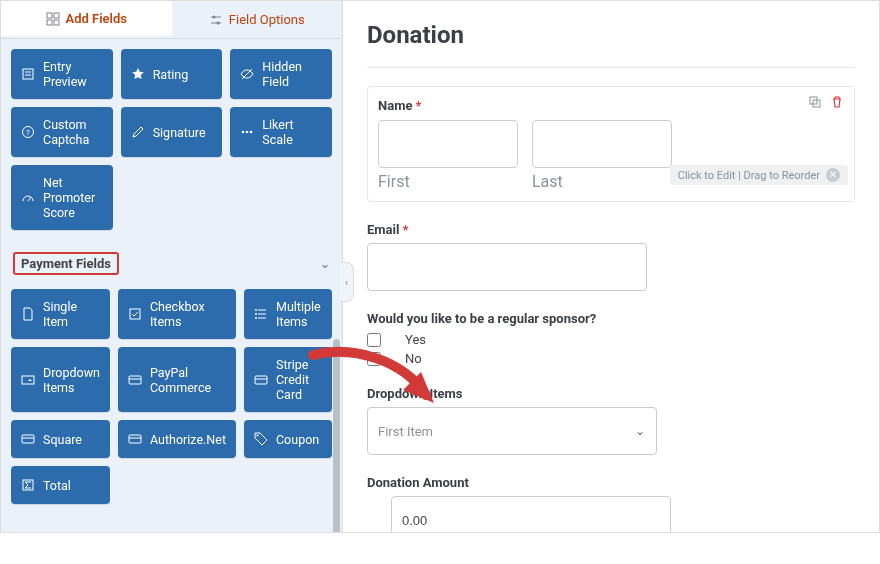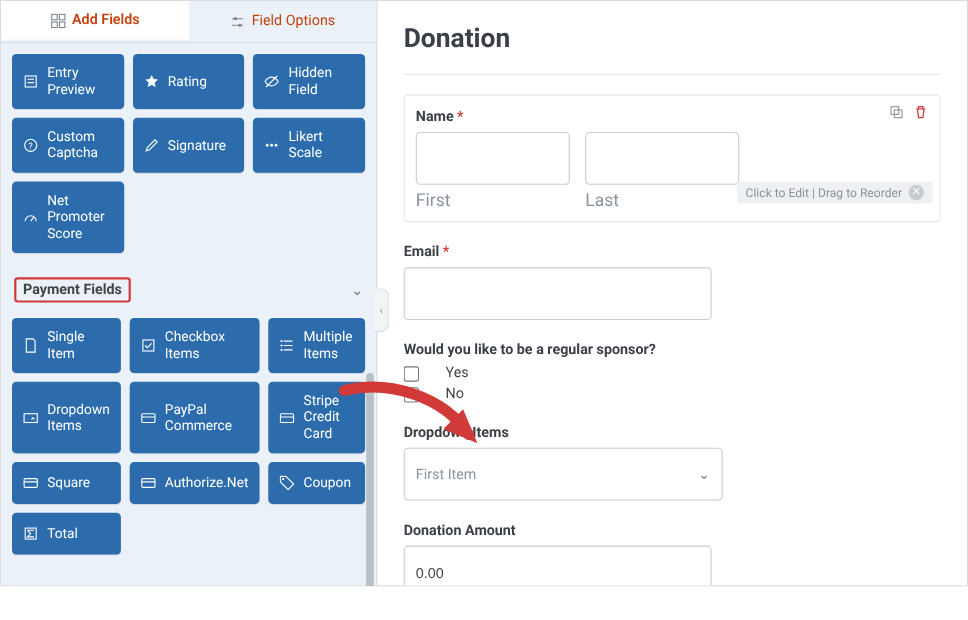--- a/index.html
+++ b/index.html
@@ -239,21 +239,21 @@
   }
   .select-caret {
     position: absolute;
     right: 12px; top: 50%;
     transform: translateY(-50%);
     color: #6b7380;
     pointer-events: none;
     font-size: 12px;
   }
 
-  .amount-input { width: 280px; }
+  .amount-input { width: 280px; margin-left: 24px; }
 
   
   .arrow-annot {
     position: absolute;
     left: 308px;
     top: 340px;
     width: 140px;
     height: 80px;
     z-index: 20;
     pointer-events: none;

